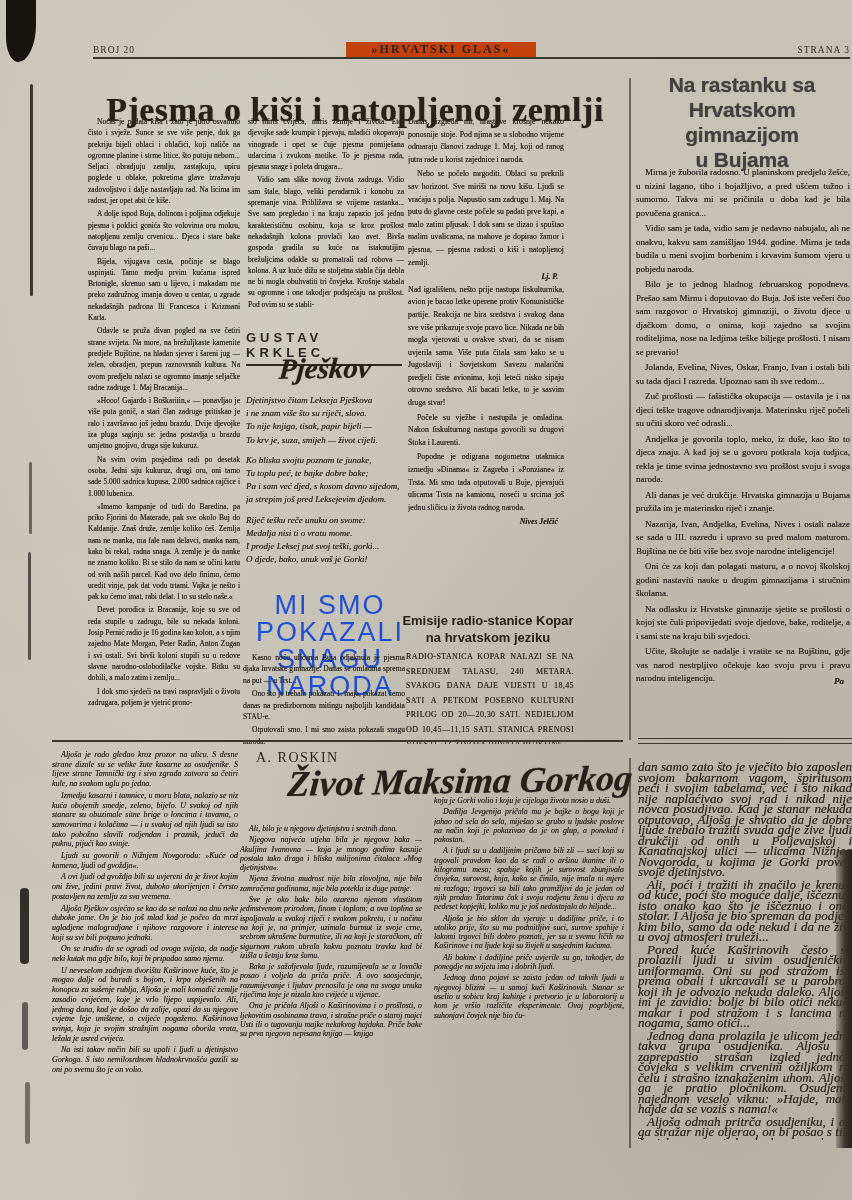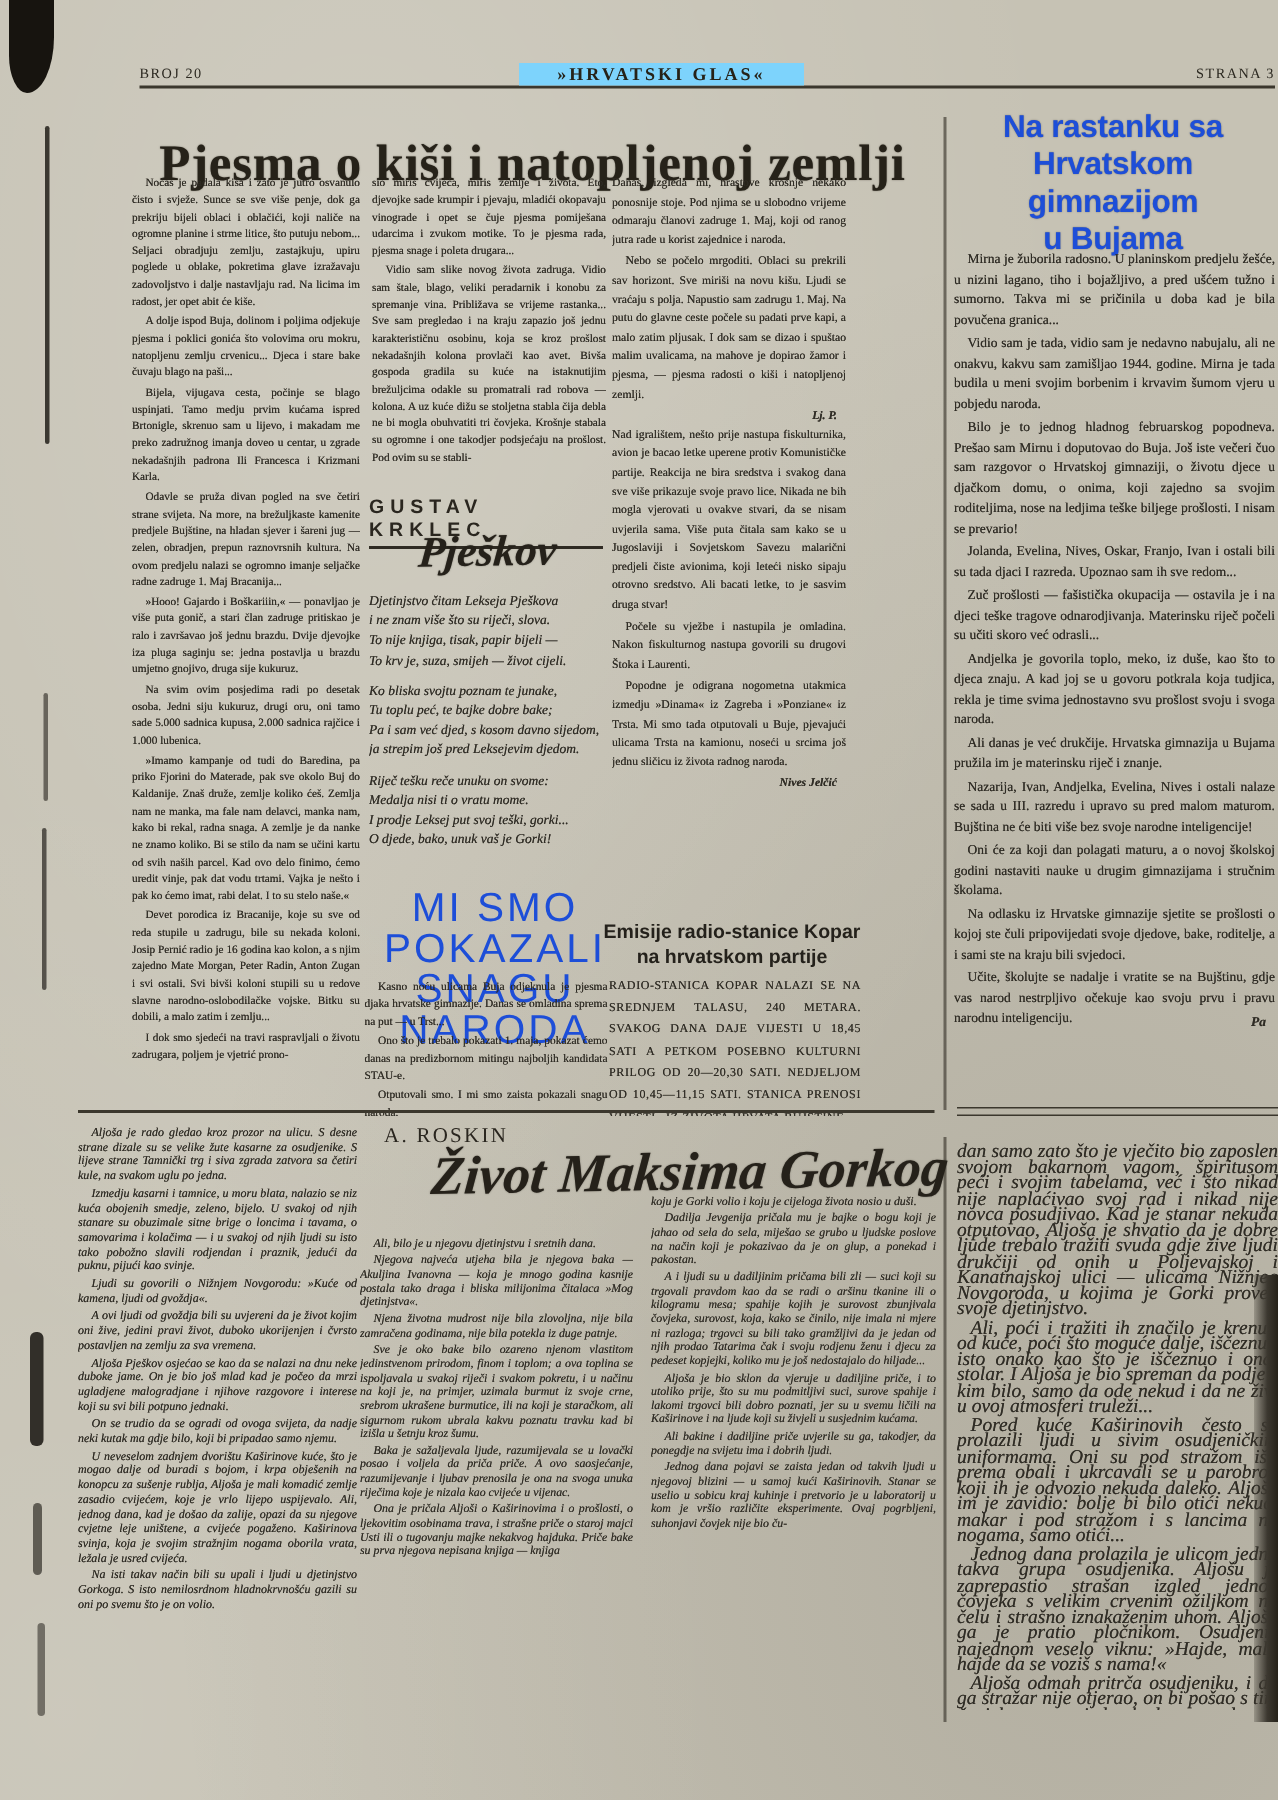--- a/index.html
+++ b/index.html
@@ -10,27 +10,27 @@
       radial-gradient(ellipse at 28% 18%, rgba(255,255,255,0.16), transparent 55%),
       radial-gradient(ellipse at 85% 85%, rgba(60,54,42,0.14), transparent 60%),
       radial-gradient(ellipse at 5% 95%, rgba(255,255,255,0.10), transparent 40%),
       #c6c2b4;
     color:#2f2c25;
   }
   .abs{position:absolute;}
   
   .mast-small{font-size:9.5px;letter-spacing:1px;color:#2b2820;}
   .mast-title{font-size:12px;font-weight:bold;letter-spacing:2px;text-align:center;
-    background:#7dd3fc;padding:0 10px;z-index:3;color:#262218;}
+    background:#c2410c;padding:0 10px;z-index:3;color:#262218;}
   .rule{background:#3b372d;}
   
   .headline{font-size:34px;font-weight:bold;letter-spacing:0.5px;text-align:center;
     color:#262219;text-shadow:0 0 1px rgba(38,34,25,.6);margin-top:25px;}
   .rastanak-title{font-family:"Liberation Sans",sans-serif;font-weight:bold;
-    font-size:21px;line-height:25px;text-align:center;color:#1d4ed8;
+    font-size:21px;line-height:25px;text-align:center;color:#404040;
     letter-spacing:-0.2px;text-shadow:0 0 1px rgba(34,32,26,.5);}
   .rastanak-title p{margin:0;}
   .krklec{font-family:"Liberation Sans",sans-serif;font-size:13px;font-weight:bold;
     letter-spacing:4px;color:#2a261f;border-bottom:2px solid #2f2b23;padding-bottom:4px;}
   .script-title{font-style:italic;font-weight:bold;color:#25211a;
     transform:skewX(-6deg) rotate(-1deg);text-shadow:0 0 1px rgba(37,33,26,.55);}
   .mismo{font-family:"Liberation Sans",sans-serif;font-size:27px;line-height:27px;
     letter-spacing:2px;text-align:center;color:#1d4ed8;font-weight:normal;}
   .mismo p{margin:0;}
   .radio-hdr{font-family:"Liberation Sans",sans-serif;font-size:13px;line-height:17px;
@@ -126,21 +126,21 @@
     <p>SNAGU NARODA</p>
   </div>
 <div class="col" style="left:243px;top:652px;width:162px;height:92px;font-size:7.6px;line-height:11.4px;">
     <p>Kasno noću ulicama Buja odjeknula je pjesma djaka hrvatske gimnazije. Danas se omladina sprema na put — u Trst...</p>
     <p>Ono što je trebalo pokazati 1. maja, pokazat ćemo danas na predizbornom mitingu najboljih kandidata STAU-e.</p>
     <p>Otputovali smo. I mi smo zaista pokazali snagu naroda.</p>
   </div>
 
 <div class="abs radio-hdr" style="left:402px;top:612px;width:172px;">
     <p>Emisije radio-stanice Kopar</p>
-    <p>na hrvatskom partije</p>
+    <p>na hrvatskom jeziku</p>
   </div>
 <div class="col caps-block" style="left:406px;top:650px;width:168px;height:94px;font-size:8px;line-height:14.6px;">RADIO-STANICA KOPAR NALAZI SE NA SREDNJEM TALASU, 240 METARA. SVAKOG DANA DAJE VIJESTI U 18,45 SATI A PETKOM POSEBNO KULTURNI PRILOG OD 20—20,30 SATI. NEDJELJOM OD 10,45—11,15 SATI. STANICA PRENOSI VIJESTI »IZ ŽIVOTA HRVATA BUJŠTINE«.</div>
 
 <div class="col" style="left:636px;top:166px;width:214px;height:572px;font-size:9px;line-height:13.5px;">
   <div>
       <p>Mirna je žuborila radosno. U planinskom predjelu žešće, u nizini lagano, tiho i bojažljivo, a pred ušćem tužno i sumorno. Takva mi se pričinila u doba kad je bila povučena granica...</p>
       <p>Vidio sam je tada, vidio sam je nedavno nabujalu, ali ne onakvu, kakvu sam zamišljao 1944. godine. Mirna je tada budila u meni svojim borbenim i krvavim šumom vjeru u pobjedu naroda.</p>
       <p>Bilo je to jednog hladnog februarskog popodneva. Prešao sam Mirnu i doputovao do Buja. Još iste večeri čuo sam razgovor o Hrvatskoj gimnaziji, o životu djece u djačkom domu, o onima, koji zajedno sa svojim roditeljima, nose na ledjima teške biljege prošlosti. I nisam se prevario!</p>
       <p>Jolanda, Evelina, Nives, Oskar, Franjo, Ivan i ostali bili su tada djaci I razreda. Upoznao sam ih sve redom...</p>
       <p>Zuč prošlosti — fašistička okupacija — ostavila je i na djeci teške tragove odnarodjivanja. Materinsku riječ počeli su učiti skoro već odrasli...</p>

